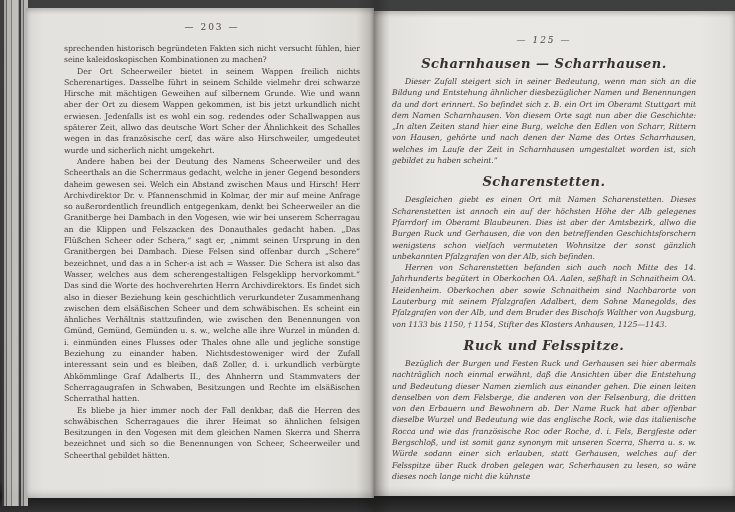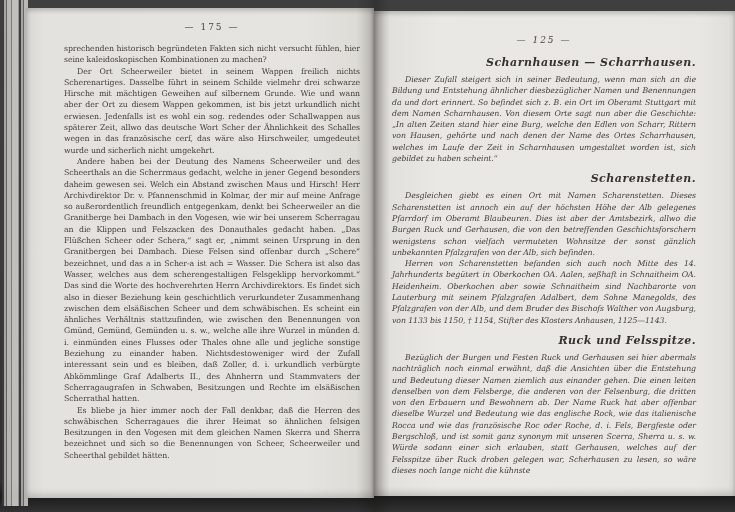--- a/index.html
+++ b/index.html
@@ -36,40 +36,40 @@
     pointer-events:none;
   }
   .textblock{position:absolute;}
   .tb-left{left:38px;top:14px;width:296px;}
   .tb-right{left:18px;top:24px;width:304px;font-style:italic;}
   .pageno{
     text-align:center;font-size:9px;letter-spacing:2px;color:#4a4641;
     margin-bottom:11px;
   }
   .bheading{
-    text-align:right;font-weight:bold;font-size:11px;letter-spacing:.5px;
+    text-align:center;font-weight:bold;font-size:13px;letter-spacing:.5px;
     color:#36322d;margin:8px 0 5px 0;
   }
   .para{
     font-size:7.8px;line-height:11.3px;text-align:justify;
     letter-spacing:-0.1px;margin:0;text-indent:13px;
     color:#443f3a;
   }
   .para.noindent{text-indent:0;}
 </style>
 </head>
 <body>
 
 <div class="stage">
 
   <div class="edge-stripes"></div>
 
   <div class="page page-left">
     <div class="textblock tb-left">
-      <div class="pageno">—  175  —</div>
+      <div class="pageno">—  203  —</div>
       <p class="para noindent">sprechenden historisch begründeten Fakten sich nicht versucht fühlen, hier seine kaleidoskopischen Kombinationen zu machen?</p>
       <p class="para">Der Ort Scheerweiler bietet in seinem Wappen freilich nichts Scherenartiges. Dasselbe führt in seinem Schilde vielmehr drei schwarze Hirsche mit mächtigen Geweihen auf silbernem Grunde. Wie und wann aber der Ort zu diesem Wappen gekommen, ist bis jetzt urkundlich nicht erwiesen. Jedenfalls ist es wohl ein sog. redendes oder Schallwappen aus späterer Zeit, allwo das deutsche Wort Scher der Ähnlichkeit des Schalles wegen in das französische cerf, das wäre also Hirschweiler, umgedeutet wurde und sicherlich nicht umgekehrt.</p>
       <p class="para">Andere haben bei der Deutung des Namens Scheerweiler und des Scheerthals an die Scherrmaus gedacht, welche in jener Gegend besonders daheim gewesen sei. Welch ein Abstand zwischen Maus und Hirsch! Herr Archivdirektor Dr. v. Pfannenschmid in Kolmar, der mir auf meine Anfrage so außerordentlich freundlich entgegenkam, denkt bei Scheerweiler an die Granitberge bei Dambach in den Vogesen, wie wir bei unserem Scherragau an die Klippen und Felszacken des Donauthales gedacht haben. „Das Flüßchen Scheer oder Schera,“ sagt er, „nimmt seinen Ursprung in den Granitbergen bei Dambach. Diese Felsen sind offenbar durch „Schere“ bezeichnet, und das a in Scher-a ist ach = Wasser. Die Schera ist also das Wasser, welches aus dem scherengestaltigen Felsgeklipp hervorkommt.“ Das sind die Worte des hochverehrten Herrn Archivdirektors. Es findet sich also in dieser Beziehung kein geschichtlich verurkundeter Zusammenhang zwischen dem elsäßischen Scheer und dem schwäbischen. Es scheint ein ähnliches Verhältnis stattzufinden, wie zwischen den Benennungen von Gmünd, Gemünd, Gemünden u. s. w., welche alle ihre Wurzel in münden d. i. einmünden eines Flusses oder Thales ohne alle und jegliche sonstige Beziehung zu einander haben. Nichtsdestoweniger wird der Zufall interessant sein und es bleiben, daß Zoller, d. i. urkundlich verbürgte Abkömmlinge Graf Adalberts II., des Ahnherrn und Stammvaters der Scherragaugrafen in Schwaben, Besitzungen und Rechte im elsäßischen Scherrathal hatten.</p>
       <p class="para">Es bliebe ja hier immer noch der Fall denkbar, daß die Herren des schwäbischen Scherragaues die ihrer Heimat so ähnlichen felsigen Besitzungen in den Vogesen mit dem gleichen Namen Skerra und Sherra bezeichnet und sich so die Benennungen von Scheer, Scheerweiler und Scheerthal gebildet hätten.</p>
     </div>
   </div>
 
   <div class="page page-right">
     <div class="textblock tb-right">
       <div class="pageno">—  125  —</div>

